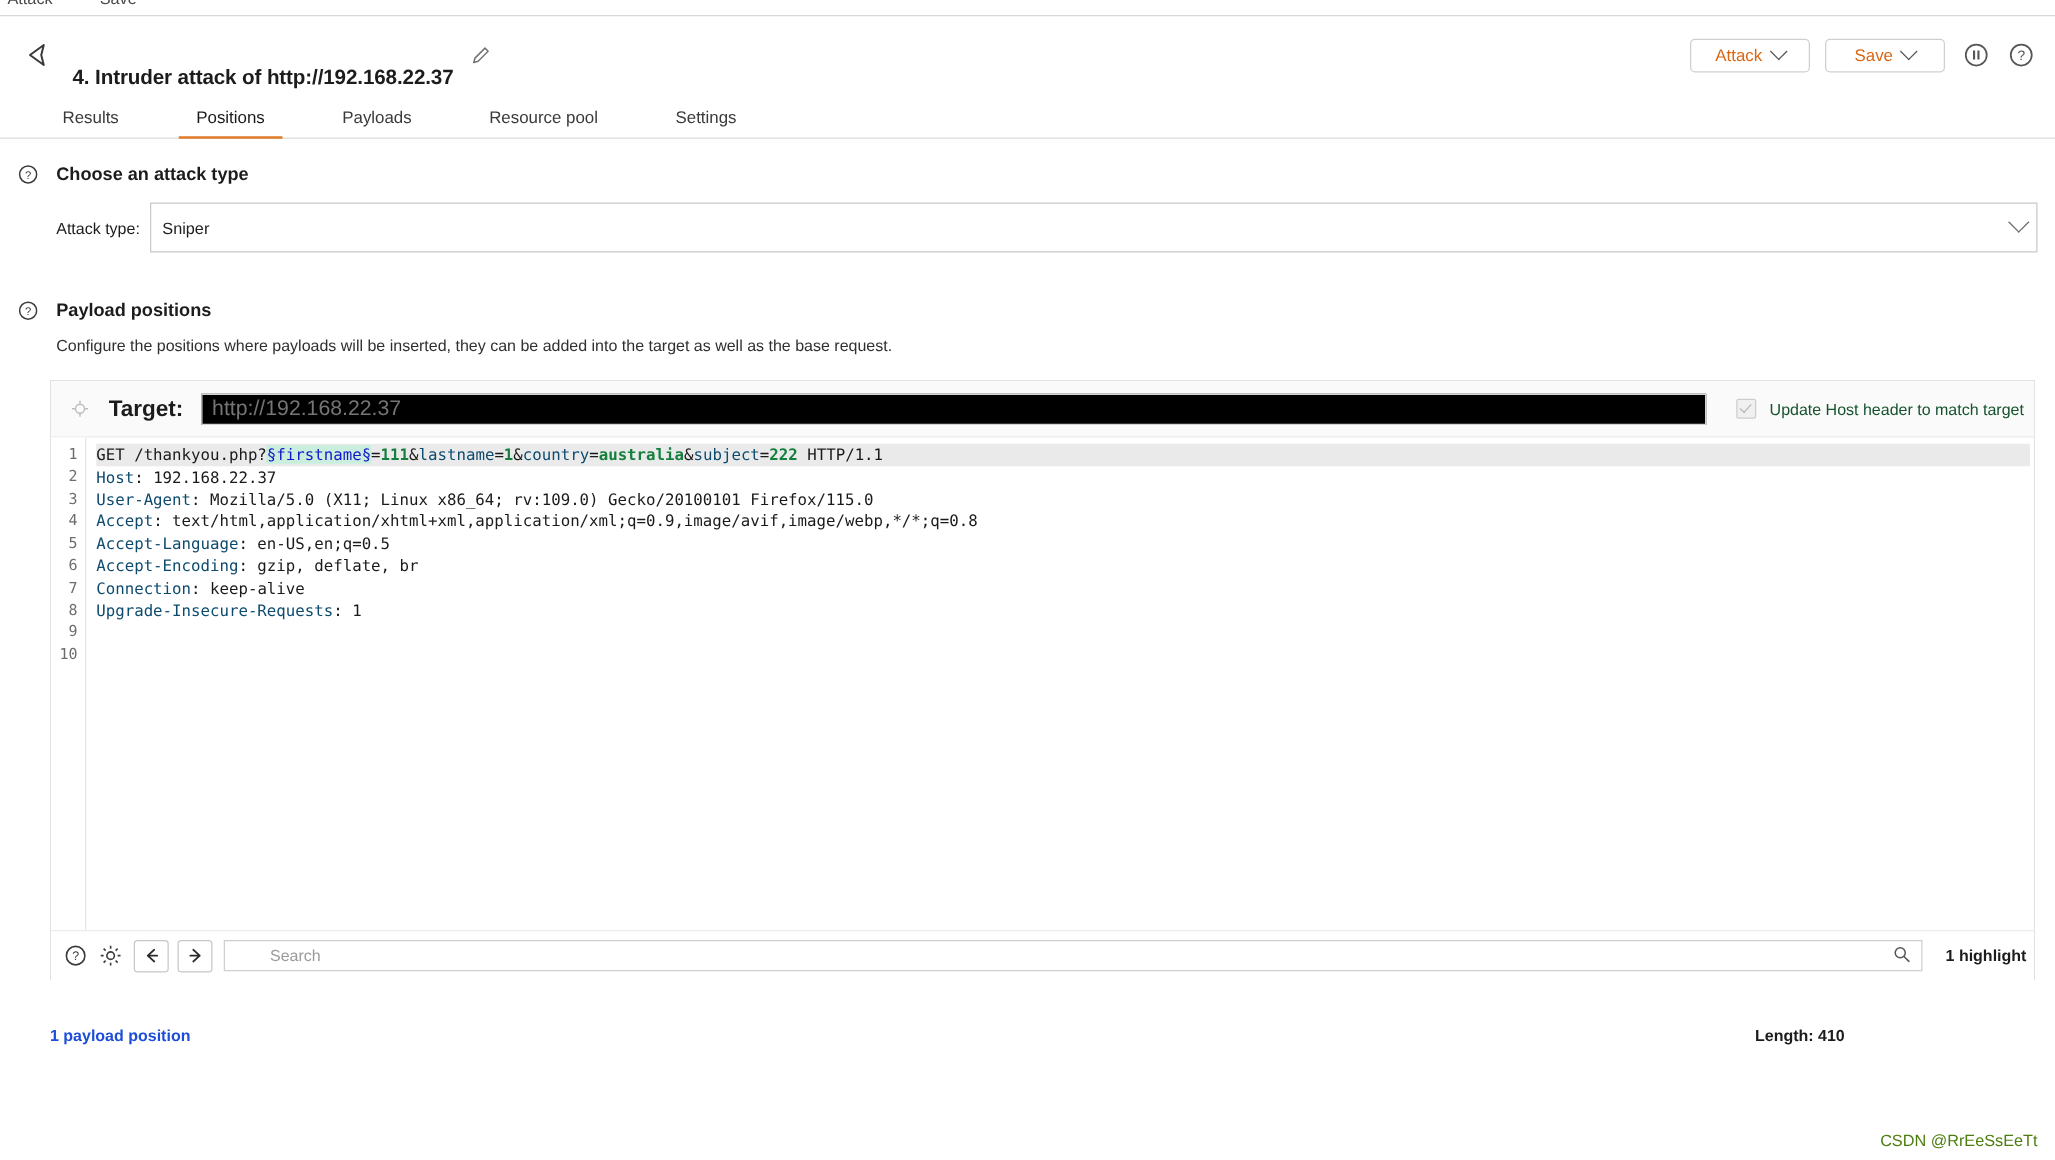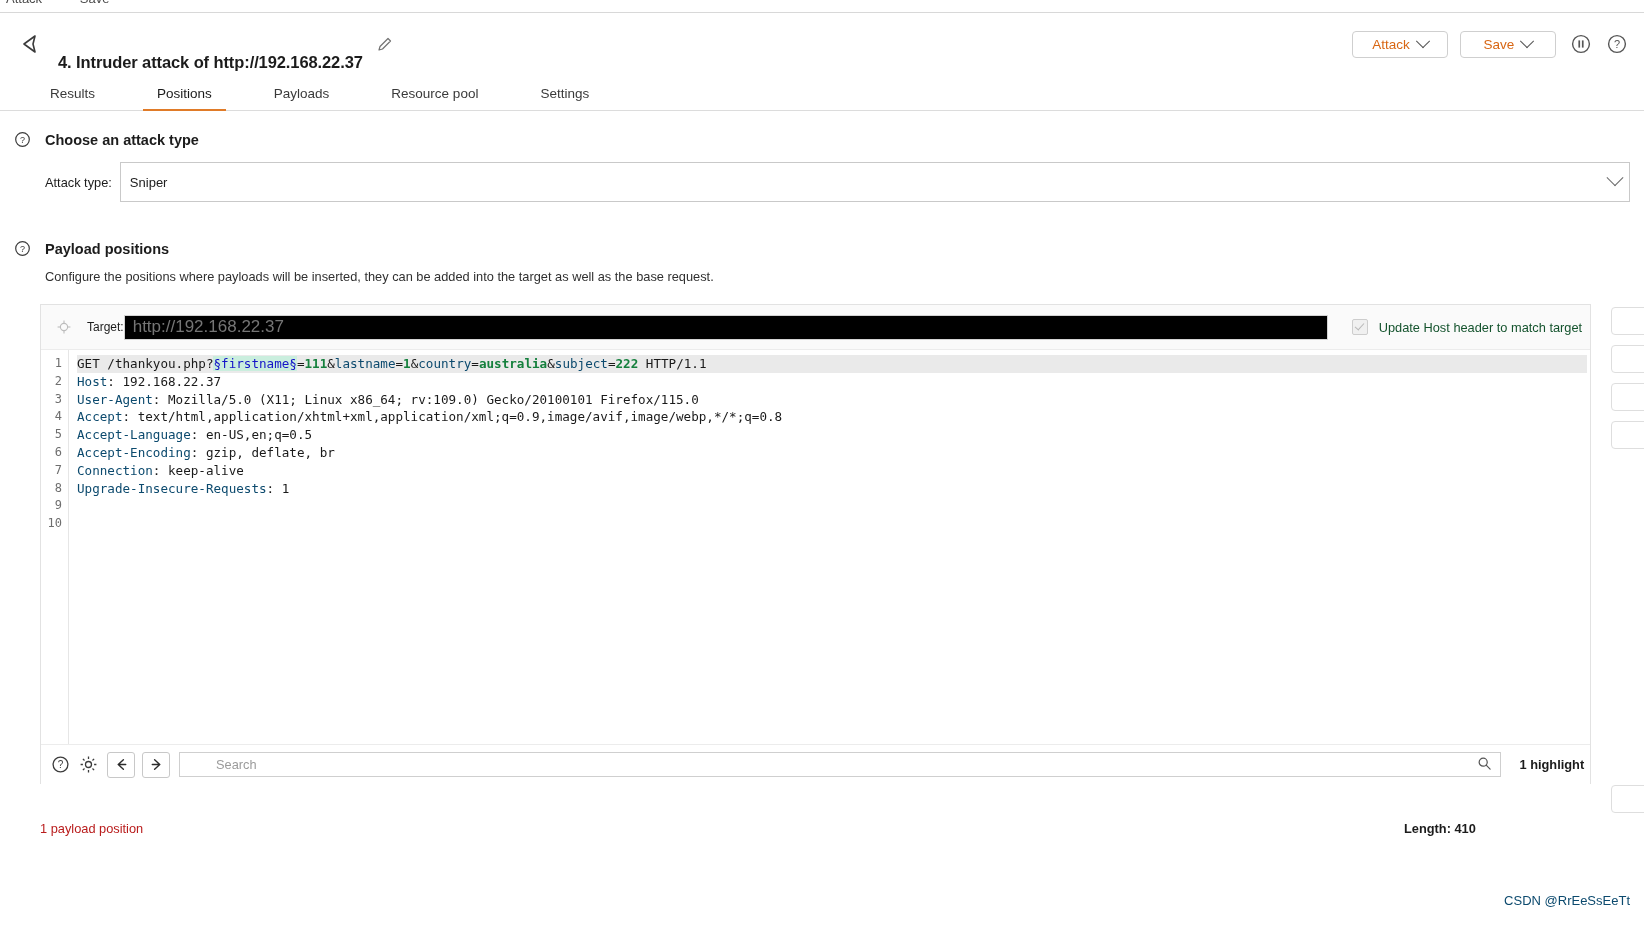--- a/index.html
+++ b/index.html
@@ -196,23 +196,24 @@
   .target-row {
     display: flex;
     align-items: center;
     height: 44px;
     padding: 0 8px 0 16px;
     background: #fafafa;
     box-sizing: border-box;
   }
   .target-dot { width: 14px; height: 14px; margin-right: 16px; flex:0 0 auto; }
   .target-label {
-    font-size: 12px;
-    font-weight: normal;
+    font-size: 18px;
+    font-weight: bold;
     color: #1c1c1c;
+    margin-right: 14px;
   }
   .target-input {
     width: 1204px;
     height: 25px;
     border: 1px solid #d3d3d3;
     background: #000000;
     font-family: "Liberation Sans", sans-serif;
     font-size: 17px;
     color: #a6a6a6;
     padding: 0 8px;
@@ -361,38 +362,38 @@
   }
 
   .footer-row {
     display: flex;
     align-items: center;
     padding: 8px 14px 0 40px;
     box-sizing: border-box;
   }
   .payload-pos {
     font-size: 12.8px;
-    font-weight: normal;
-    color: #b91c1c;
+    font-weight: bold;
+    color: #1d4ed8;
   }
   .footer-spacer { flex: 1 1 auto; }
   .length-info {
     font-size: 12.8px;
     font-weight: bold;
     color: #1c1c1c;
     width: 240px;
     padding-left: 14px;
     box-sizing: border-box;
   }
   .watermark {
     position: absolute;
     right: 14px;
-    bottom: 20px;
+    bottom: 8px;
     font-size: 13px;
-    color: #0c4a6e;
+    color: #4d7c0f;
     font-family: "Liberation Sans", sans-serif;
   }
 </style>
 </head>
 <body>
 
 <div class="top-strip">
   <div class="clip">
     <span>Attack</span>
     <span>Save</span>

